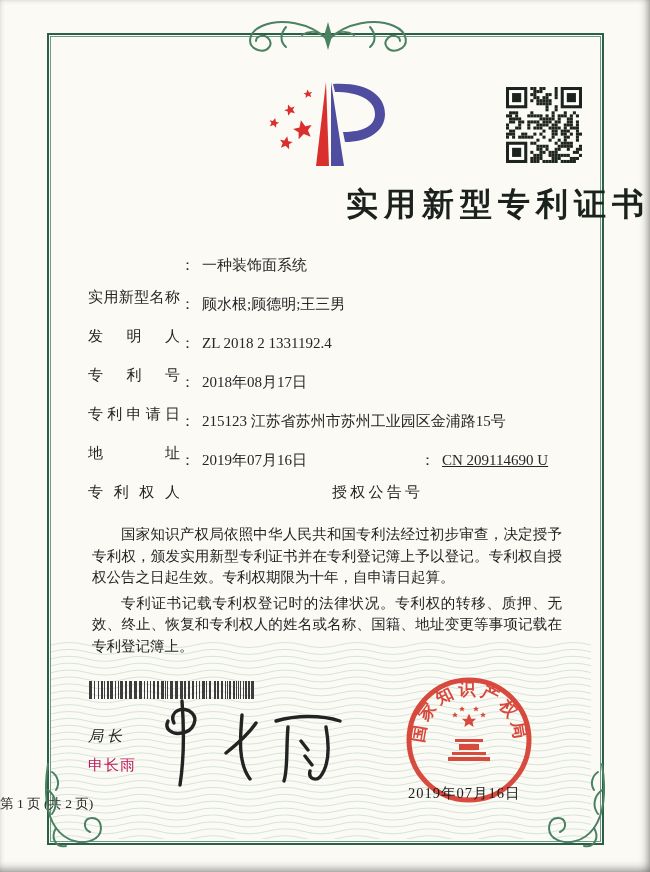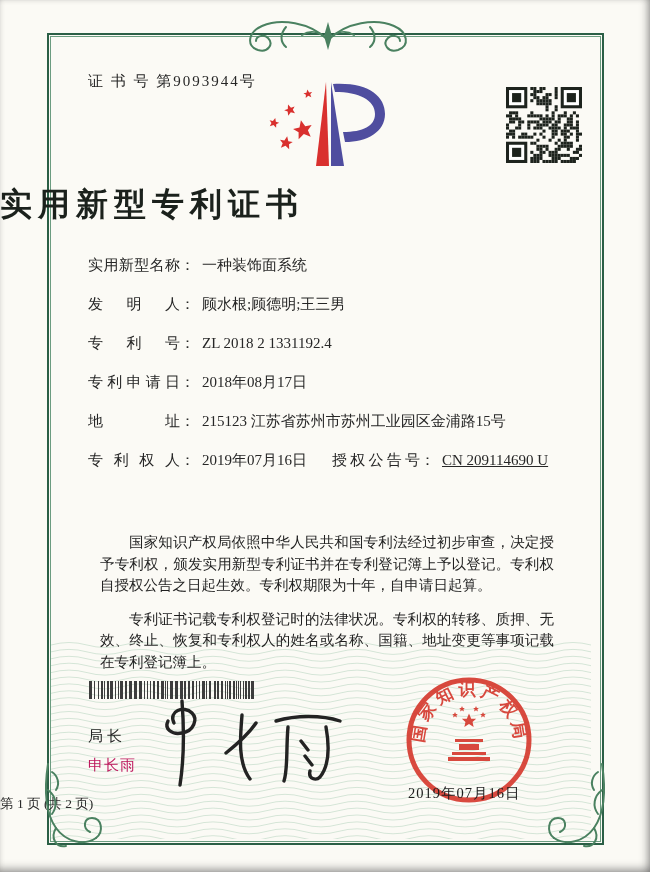--- a/index.html
+++ b/index.html
@@ -4,33 +4,33 @@
 <style>
   html,body{margin:0;padding:0;background:#e9e8e4;}
   .page{position:relative;width:650px;height:872px;background:#fbfaf5;overflow:hidden;
         font-family:"Liberation Serif","DejaVu Serif",serif;margin:0 auto;}
   .frame{position:absolute;left:47px;top:33px;width:553px;height:808px;border:2px solid #2b5f46;}
   .frame::after{content:"";position:absolute;inset:1px;border:1px solid #6b9c80;}
   .waves{position:absolute;left:51px;top:640px;width:547px;height:199px;opacity:.75;}
   .certno{position:absolute;left:88px;top:72px;font-size:15px;letter-spacing:2px;color:#262626;}
   .logo{position:absolute;left:263px;top:80px;width:126px;height:88px;}
   .qr{position:absolute;left:506px;top:87px;width:76px;height:76px;}
-  .title{position:absolute;left:0;top:183px;width:100%;text-align:left;font-size:32px;
+  .title{position:absolute;left:0;top:183px;width:100%;text-align:right;font-size:32px;
          font-weight:bold;letter-spacing:6px;color:#1b211c;}
   .fields{position:absolute;left:88px;top:256px;width:482px;font-size:15px;color:#262626;}
   .frow{position:relative;height:24px;margin-bottom:15px;white-space:nowrap;}
-  .flabel{display:inline-block;width:92px;text-align:justify;text-align-last:justify;vertical-align:top;}
+  .flabel{display:inline-block;width:92px;text-align:justify;text-align-last:justify;vertical-align:top;margin-top:32px;}
   .fcolon{display:inline-block;margin-right:7px;}
   .grant-right{position:absolute;left:244px;top:0;text-decoration:underline;}
   .grant-right .flabel{width:88px;}
   .body-text{position:absolute;left:88px;top:520px;width:478px;font-size:14.5px;line-height:21.5px;
              color:#1f1f1f;text-align:justify;}
-  .body-text p{margin:12px;text-indent:2em;}
+  .body-text p{margin:4px;text-indent:2em;}
   .barcode{position:absolute;left:89px;top:681px;width:168px;height:18px;}
-  .signer-title{position:absolute;left:88px;top:727px;font-size:15px;letter-spacing:4px;color:#222;}
+  .signer-title{position:absolute;left:88px;top:727px;font-size:15px;letter-spacing:4px;color:#222;font-style:italic;}
   .signer-name{position:absolute;left:88px;top:756px;font-size:15px;letter-spacing:1px;color:#be185d;}
   .signature{position:absolute;left:138px;top:693px;width:212px;height:98px;}
   .seal{position:absolute;left:396px;top:664px;width:150px;height:155px;}
   .seal-date{position:absolute;left:408px;top:784px;font-size:14.5px;color:#1c1c1c;letter-spacing:1px;z-index:3;}
   .footer{position:absolute;left:0;top:795px;width:100%;text-align:left;font-size:13.5px;color:#2a2a2a;}
   .orn-top{position:absolute;left:228px;top:14px;width:200px;height:48px;z-index:2;}
   .orn-bl{position:absolute;left:40px;top:762px;width:66px;height:88px;z-index:2;}
   .orn-br{position:absolute;left:544px;top:762px;width:66px;height:88px;transform:scaleX(-1);z-index:2;}
   .scan-edge{position:absolute;inset:0;pointer-events:none;z-index:9;
      box-shadow:inset -7px 0 8px -5px rgba(70,70,70,.55), inset 0 -8px 9px -5px rgba(70,70,70,.5),
@@ -103,21 +103,20 @@
   <svg class="orn-br" viewBox="0 0 66 88">
     <g stroke="#4a8160" fill="none" stroke-width="2" stroke-linecap="round">
       <path d="M8,2 C4,28 6,52 16,66 C26,80 44,84 56,76"></path>
       <path d="M16,66 C10,76 16,86 26,84"></path>
       <path d="M56,76 C64,70 62,56 52,56 C44,56 42,66 50,70"></path>
       <path d="M8,28 C16,34 18,44 12,52"></path>
       <path d="M12,10 C18,14 20,22 16,28"></path>
     </g>
   </svg>
 
-  <div class="certno">证 书 号 第9093944号</div>
 
   <svg class="logo" viewBox="0 0 126 88">
     <path d="M63,2 L53,86 L66,86 Z" fill="#d9302e"></path>
     <path d="M68,2 L68,86 L81,86 Z" fill="#4f4d9f"></path>
     <path d="M70,4 C105,2 122,16 122,34 C122,52 104,62 82,62 L80,52 C100,52 112,46 112,34 C112,20 96,12 72,12 Z" fill="#4f4d9f"></path>
     <g fill="#d9302e">
       <use href="#star" transform="translate(40,50) scale(1.0) rotate(-12)"></use>
       <use href="#star" transform="translate(23,63) scale(0.68) rotate(10)"></use>
       <use href="#star" transform="translate(27,30) scale(0.58) rotate(-20)"></use>
       <use href="#star" transform="translate(11,43) scale(0.52) rotate(14)"></use>

